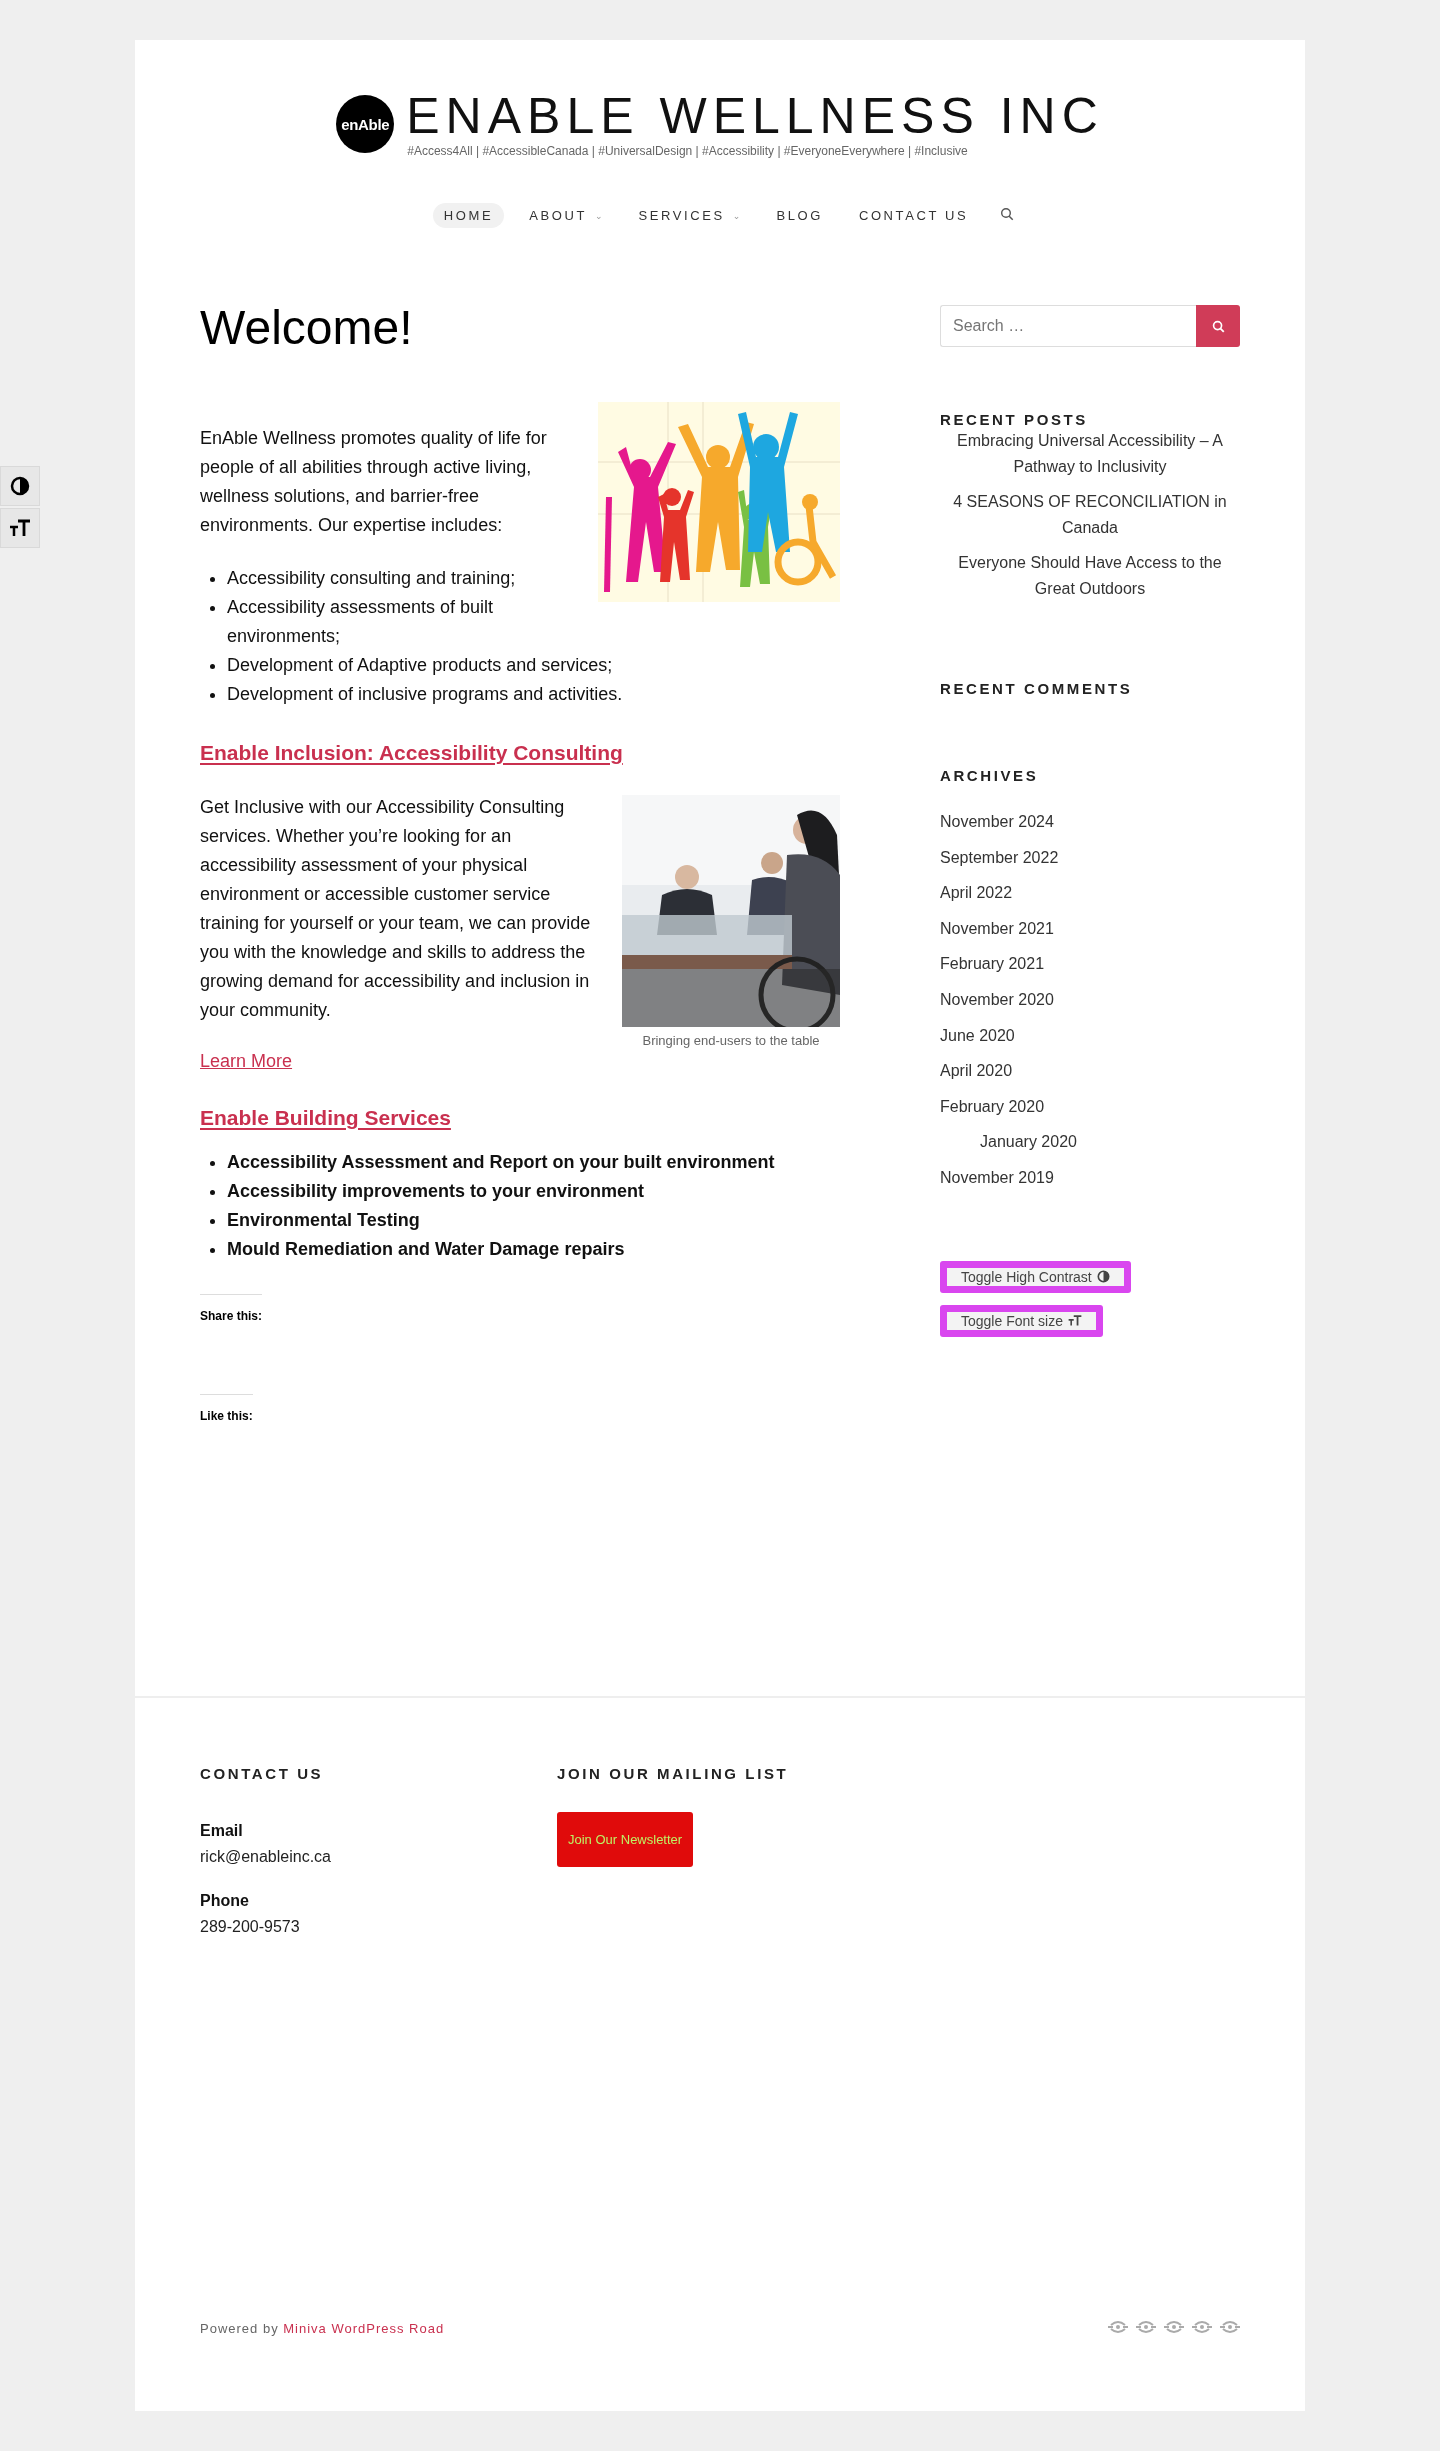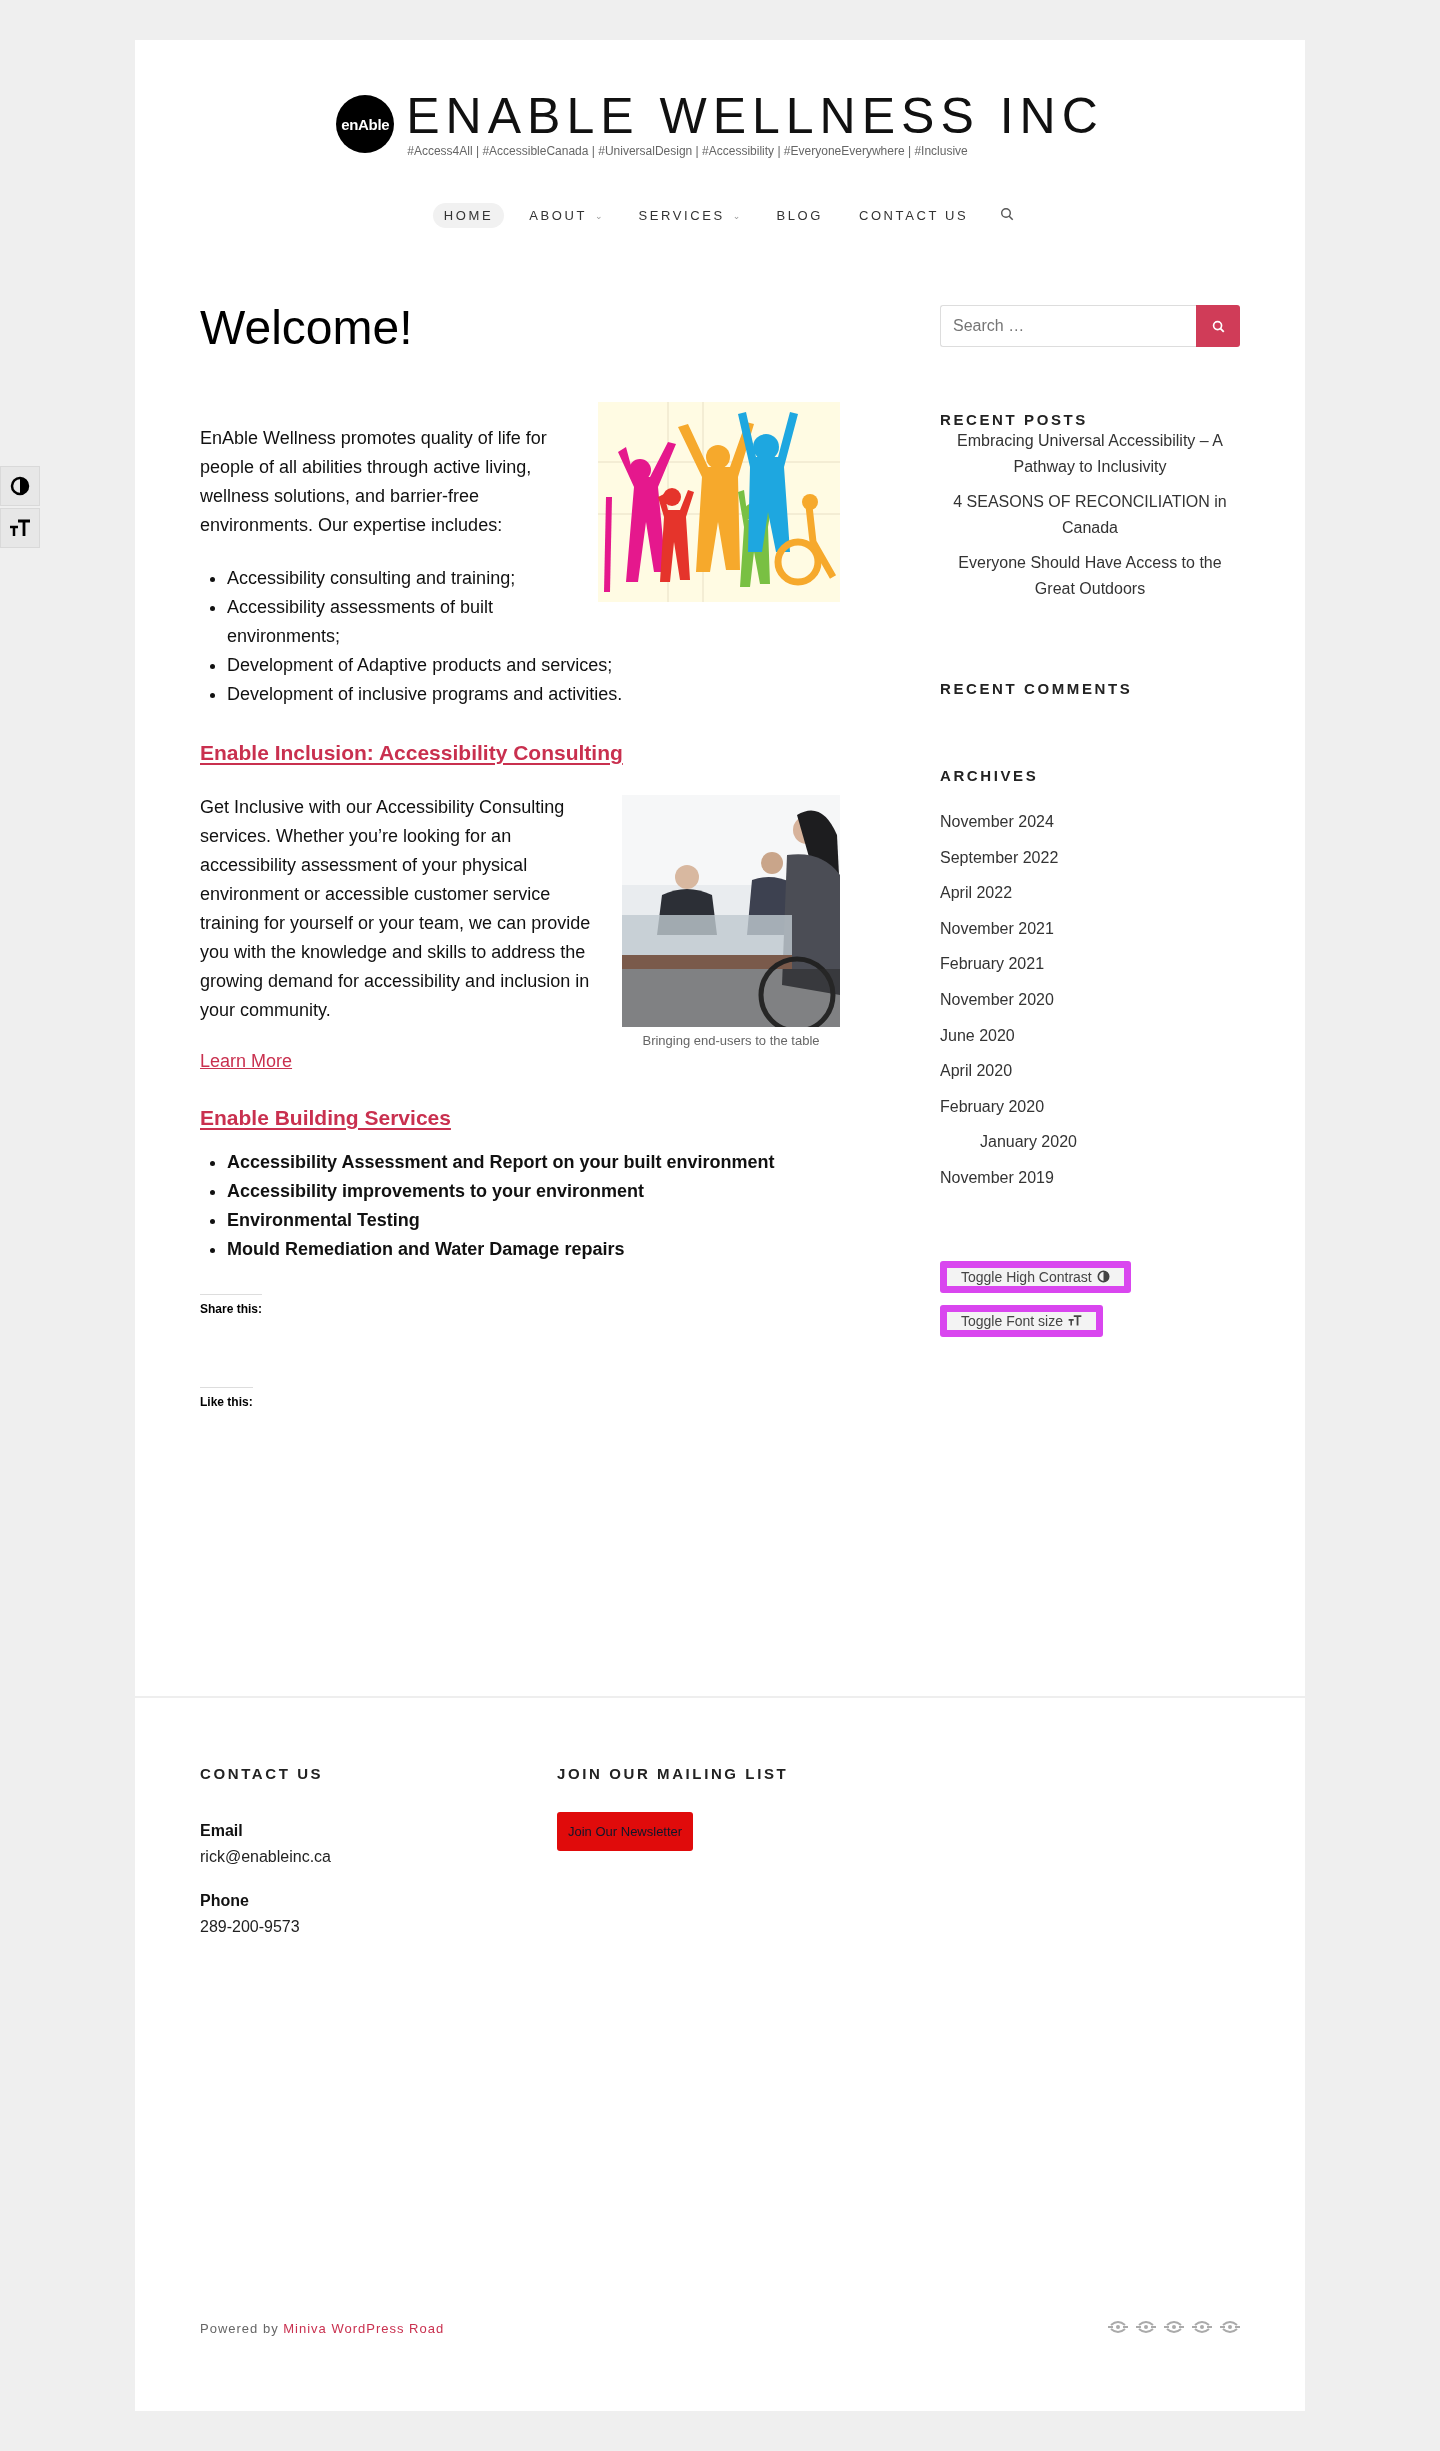--- a/index.html
+++ b/index.html
@@ -28,37 +28,37 @@
   .content p, .content li { font-size: 18px; line-height: 29px; color: #111; }
   .fig-right { float: right; margin-left: 20px; }
   .img-people { width: 242px; height: 200px; background: #fffbe3; position: relative; overflow: hidden; }
   ul.bullets { margin: 24px 0 0 27px; clear: none; }
   .content h2 { font-size: 21px; font-weight: bold; margin: 32px 0 28px; }
   .content h2 a { color: #c9304f; text-decoration: underline; text-underline-offset: 3px; }
   .img-meeting { width: 218px; height: 232px; background: #dcdcdc; position: relative; overflow: hidden; }
   .caption { font-size: 13px; color: #666; text-align: center; margin-top: 6px; }
   .learn-more { font-size: 18px; color: #c9304f; text-decoration: underline; display: inline-block; margin-top: 26px; }
   ul.bold-list li { font-weight: bold; }
-  .sd-title { font-size: 12px; font-weight: bold; color: #000; border-top: 1px solid #ddd; display: inline-block; padding-top: 7px; }
+  .sd-title { font-size: 12px; font-weight: bold; color: #000; border-top: 1px solid #ddd; display: inline-block; padding-top: 14px; }
 
   .sidebar { position: absolute; left: 805px; top: 265px; width: 300px; }
   .search-form { display: flex; height: 42px; }
   .search-input { flex: 1; border: 1px solid #ddd; border-right: none; border-radius: 3px 0 0 3px; padding: 0 12px; font-size: 16px; color: #aaa; font-family: "Liberation Sans", sans-serif; }
   .search-btn { width: 44px; background: #d03c58; border-radius: 0 3px 3px 0; display: flex; align-items: center; justify-content: center; border: none; cursor: pointer; }
   .widget-title { font-size: 15px; font-weight: bold; letter-spacing: 2.6px; color: #222; }
   .widget-list a { display: block; font-size: 16px; line-height: 26px; color: #333; text-decoration: none; }
   .tool-btn { display: inline-flex; align-items: center; background: #f3f3f3; border: 7px solid #d946ef; border-radius: 3px; padding: 0 14px; height: 32px; font-size: 14px; color: #444; cursor: pointer; }
 
   .divider { position: absolute; left: 0; top: 1656px; width: 100%; height: 2px; background: #eeeeee; }
 
   .footer-col { position: absolute; top: 1725px; }
   .footer-title { font-size: 15px; font-weight: bold; letter-spacing: 2.6px; color: #222; }
   .contact-label { font-size: 16px; font-weight: bold; color: #111; line-height: 26px; }
   .contact-val { font-size: 16px; color: #222; line-height: 26px; }
-  .newsletter-btn { display: inline-block; background: #e00b0b; color: #0f172a; font-size: 13px; padding: 12px 11px; border-radius: 3px; cursor: pointer; }
+  .newsletter-btn { display: inline-block; background: #e00b0b; color: #bef264; font-size: 13px; padding: 20px 11px; border-radius: 3px; cursor: pointer; }
 
   .powered { position: absolute; left: 65px; top: 2281px; font-size: 13px; letter-spacing: 1px; color: #666; }
   .powered a { color: #c9304f; text-decoration: none; }
   .social { position: absolute; right: 65px; top: 2279px; display: flex; gap: 8px; }
   .social span { width: 20px; height: 16px; display: flex; align-items: center; justify-content: center; cursor: pointer; }
 </style>
 </head>
 <body>
 
 <div class="a11y-bar">

